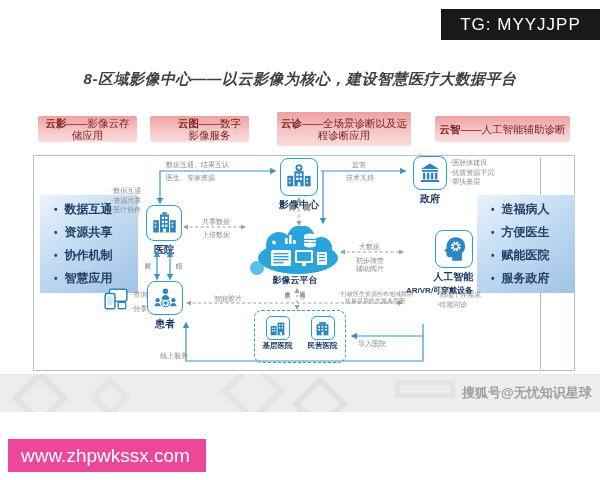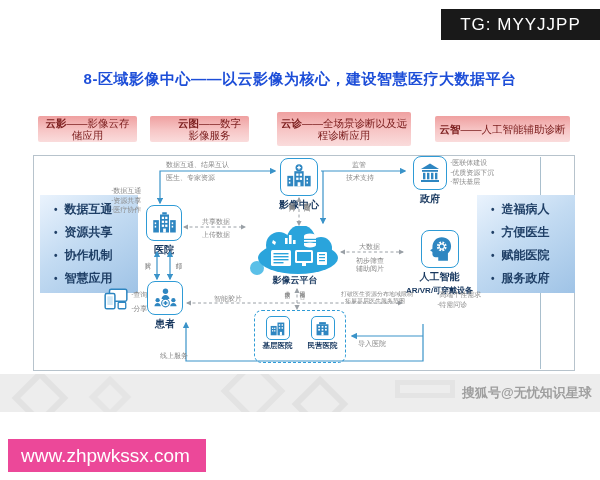--- a/index.html
+++ b/index.html
@@ -5,21 +5,21 @@
   * { margin:0; padding:0; box-sizing:border-box; }
   body { background:#fff; }
   #canvas { position:relative; width:600px; height:480px; background:#fff;
     font-family:"Liberation Sans", sans-serif; overflow:hidden; }
 
   .topbar { position:absolute; left:441px; top:9px; width:159px; height:31px;
     background:#191919; color:#fff; font-size:17px; display:flex;
     align-items:center; justify-content:center; letter-spacing:1px; }
 
   .title { position:absolute; left:0; top:70px; width:600px; text-align:center;
-    color:#1d4ed8; font-size:15px; font-weight:bold; letter-spacing:.5px; }
+    color:#404040; font-size:15px; font-weight:bold; letter-spacing:.5px;font-style:italic; }
 
   .tag { position:absolute; background:linear-gradient(180deg,#efa0a0 0%,#f7c6c6 55%,#fadcdc 100%);
     border-radius:2px; color:#7d2020; font-size:10.5px; display:flex;
     align-items:center; justify-content:center; text-align:center; line-height:12px; padding:2px 4px; }
   .tag b { font-weight:bold; }
 
   .frame { position:absolute; left:33px; top:155px; width:542px; height:216px;
     border:1px solid #b7c3cc; background:transparent; }
 
   .vline-right { position:absolute; left:540px; top:157px; width:1px; height:212px;
@@ -219,21 +219,21 @@
       <rect x="74" y="26" width="10" height="13" rx="1" fill="#fff"></rect>
       <g fill="#2aa4dc">
           <rect x="76" y="28" width="6" height="1.2"></rect>
           <rect x="76" y="31" width="6" height="1.2"></rect>
           <rect x="76" y="34" width="6" height="1.2"></rect>
         </g>
     </svg>
     <div class="cloud-label">影像云平台</div>
   </div>
 
-  <div class="node" style="left:406px; top:230px;">
+  <div class="node" style="left:406px; top:230px;align-items:flex-end;">
     <div class="node-icon" style="width:38px; height:38px;">
       <svg width="28" height="28" viewBox="0 0 24 24">
         <path fill="#2e86c1" d="M13.5,2c4.8,0,8,3.2,8,7.6c0,2.8-1.3,4.8-2.7,6V22h-8.3v-3H8.3c-1.9,0-2.8-1-2.8-2.8v-1.7L3.5,13l2-1.2v-1C5.5,5.5,9,2,13.5,2z"></path>
         <circle cx="13.5" cy="9.8" r="4.2" fill="#fff"></circle>
         <circle cx="13.5" cy="9.8" r="1.7" fill="#2e86c1"></circle>
         <g stroke="#2e86c1" stroke-width="1.1">
             <line x1="13.5" y1="5.2" x2="13.5" y2="7"></line>
             <line x1="13.5" y1="12.6" x2="13.5" y2="14.4"></line>
             <line x1="9" y1="9.8" x2="10.8" y2="9.8"></line>
             <line x1="16.2" y1="9.8" x2="18" y2="9.8"></line>

